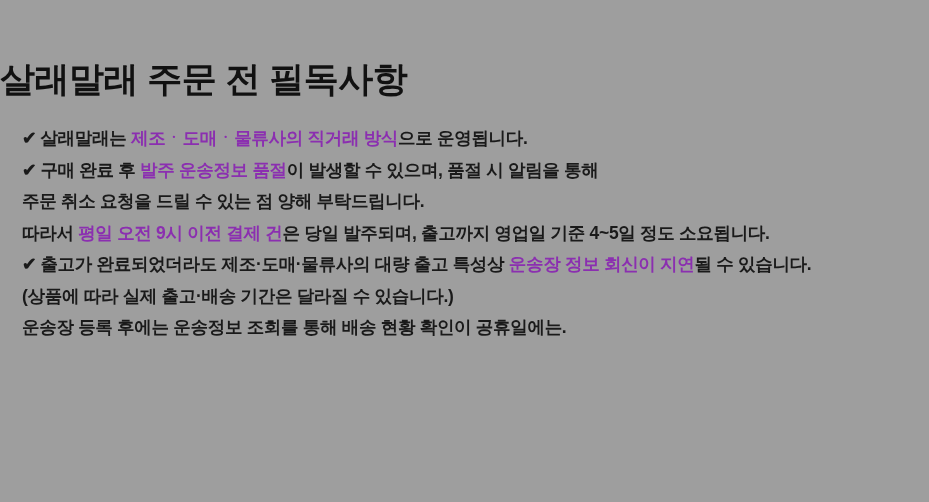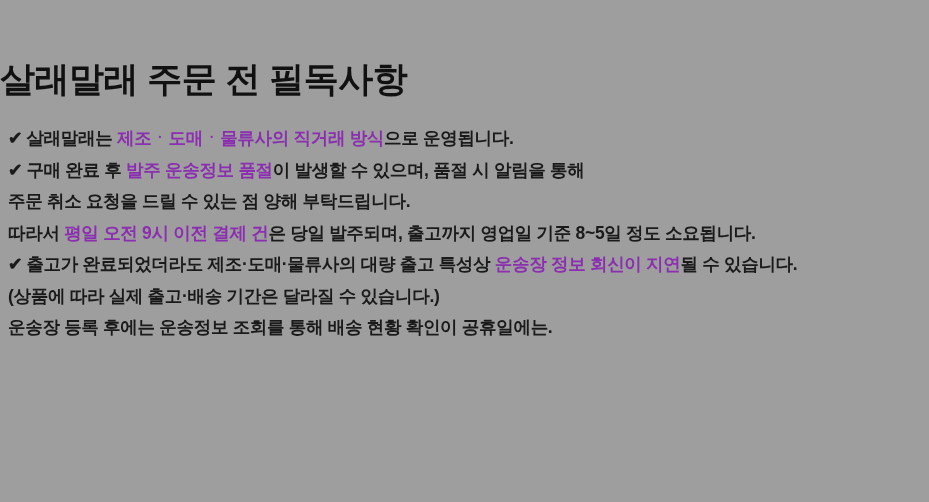--- a/index.html
+++ b/index.html
@@ -23,21 +23,21 @@
   .title {
     text-align: left;
     font-size: 35px;
     font-weight: bold;
     color: #111111;
     letter-spacing: -0.5px;
     padding-top: 58px;
     line-height: 1.2;
   }
   .body-block {
-    padding: 30px 22px 0 8px;
+    padding: 30px 22px 0 22px;
   }
   .line {
     font-size: 17.5px;
     font-weight: bold;
     color: #1a1a1a;
     line-height: 1.0;
     margin-bottom: 14px;
     white-space: nowrap;
     letter-spacing: -0.3px;
   }
@@ -55,18 +55,18 @@
 </style>
 </head>
 <body>
 
 <div class="page">
   <div class="title">살래말래 주문 전 필독사항</div>
   <div class="body-block">
       <div class="line"><span class="check">✔</span><span class="plain">살래말래는 </span><span class="hl">제조ㆍ도매ㆍ물류사의 직거래 방식</span><span class="plain">으로 운영됩니다.</span></div>
       <div class="line"><span class="check">✔</span><span class="plain">구매 완료 후 </span><span class="hl">발주 운송정보 품절</span><span class="plain">이 발생할 수 있으며, 품절 시 알림을 통해</span></div>
       <div class="line"><span class="plain">주문 취소 요청을 드릴 수 있는 점 양해 부탁드립니다.</span></div>
-      <div class="line"><span class="plain">따라서 </span><span class="hl">평일 오전 9시 이전 결제 건</span><span class="plain">은 당일 발주되며, 출고까지 영업일 기준 8~5일 정도 소요됩니다.</span></div>
+      <div class="line"><span class="plain">따라서 </span><span class="hl">평일 오전 9시 이전 결제 건</span><span class="plain">은 당일 발주되며, 출고까지 영업일 기준 4~5일 정도 소요됩니다.</span></div>
       <div class="line"><span class="check">✔</span><span class="plain">출고가 완료되었더라도 제조·도매·물류사의 대량 출고 특성상 </span><span class="hl">운송장 정보 회신이 지연</span><span class="plain">될 수 있습니다.</span></div>
       <div class="line"><span class="plain">(상품에 따라 실제 출고·배송 기간은 달라질 수 있습니다.)</span></div>
       <div class="line"><span class="plain">운송장 등록 후에는 운송정보 조회를 통해 배송 현황 확인이 공휴일에는.</span></div>
     </div>
 </div>
 
 </body></html>

